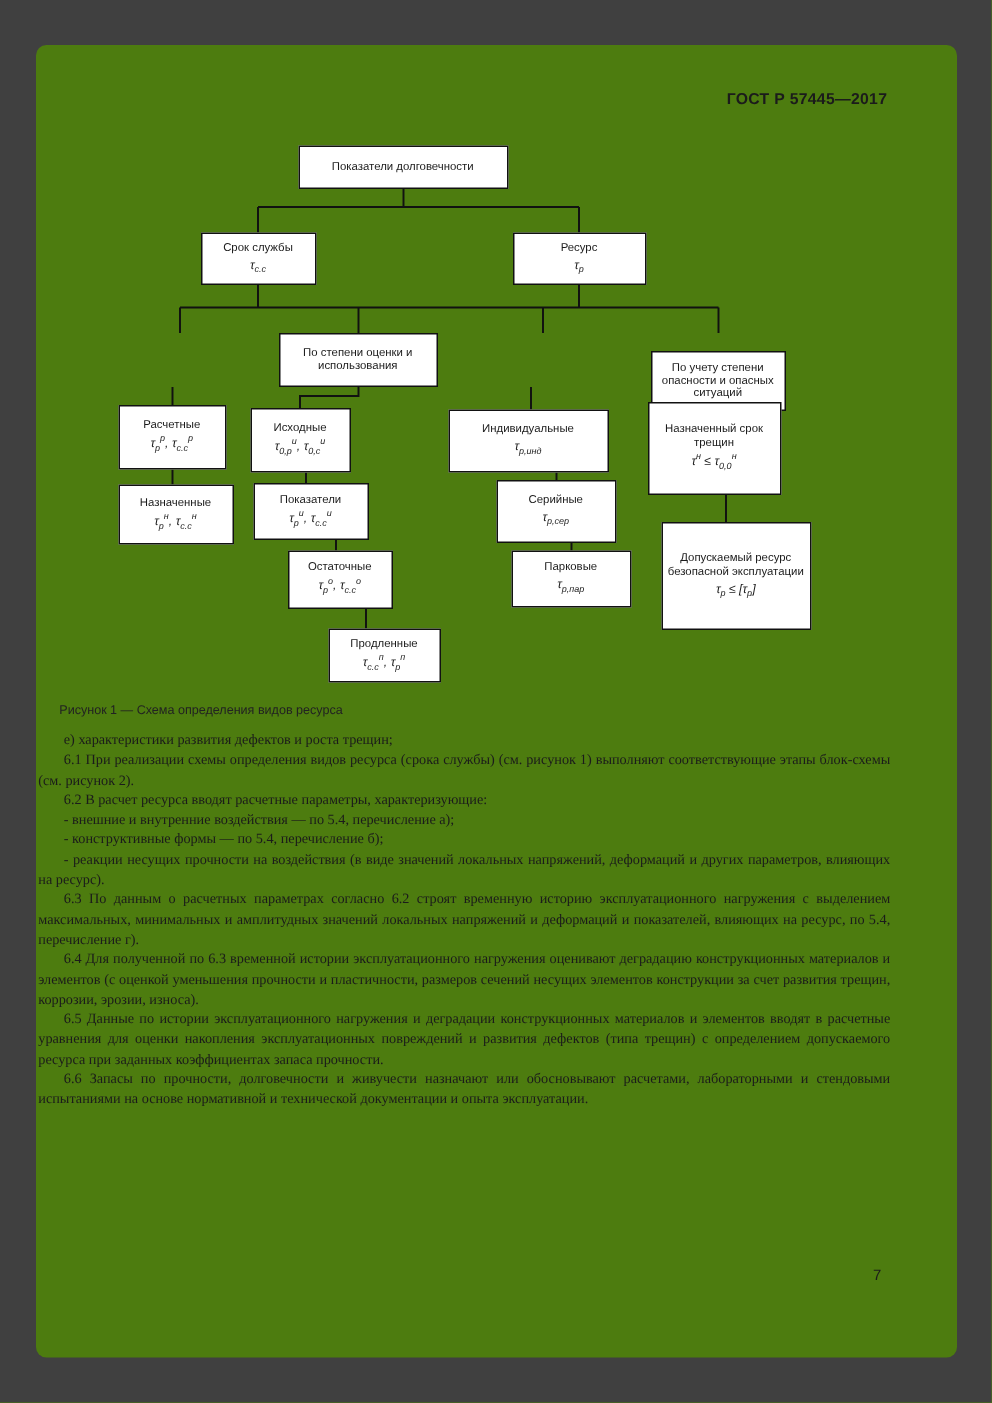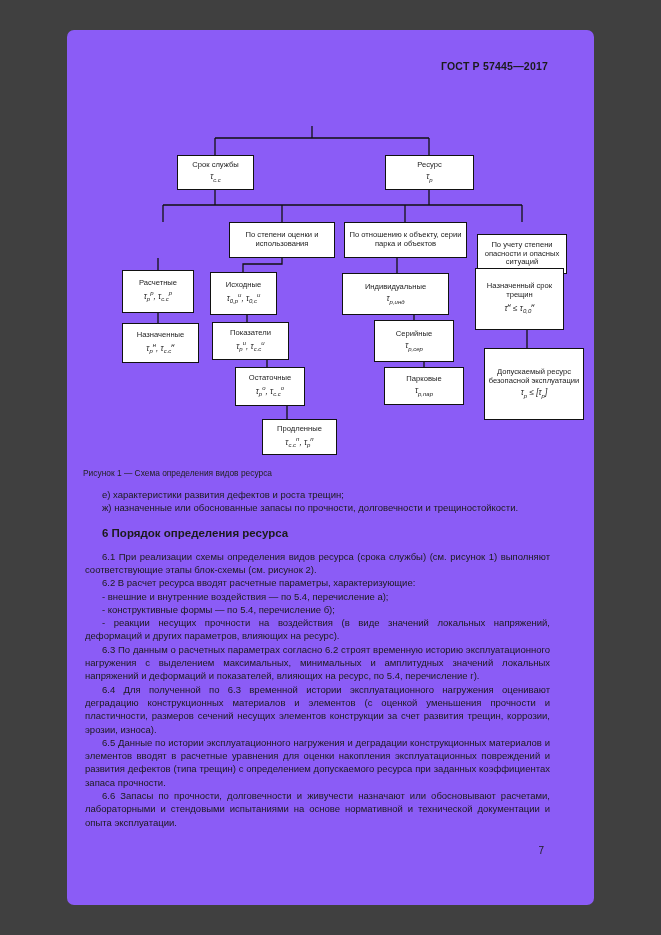--- a/index.html
+++ b/index.html
@@ -3,23 +3,23 @@
 <meta charset="utf-8">
 <style>
   html,body{margin:0;padding:0;}
   body{
     width:661px;height:935px;
     background:#404040;
     font-family:"Liberation Sans","DejaVu Sans",sans-serif;
   }
   .page{
     position:relative;
-    width:527px;height:875px;
+    width:614px;height:875px;
     margin:0 auto;top:30px;
-    background:#8b5cf6;
+    background:#4d7c0f;
     border-radius:7px;
     color:#1b1b1b;
     overflow:hidden;
   }
   .gost-header{
     position:absolute;top:30px;right:46px;
     font-size:10.5px;font-weight:bold;letter-spacing:.2px;
   }
   .figure{position:absolute;top:60px;left:0;width:601px;height:400px;}
   .connectors{position:absolute;left:0;top:0;}
@@ -29,22 +29,22 @@
     display:flex;flex-direction:column;align-items:center;justify-content:center;
     text-align:center;font-size:7.6px;line-height:1.18;padding:1px 2px;
   }
   .fbox-formula{font-style:italic;margin-top:2px;font-size:8.2px;}
   .fbox-formula sub,.fbox-formula sup{font-size:6px;}
   .fig-caption{
     position:absolute;top:378px;left:16px;width:100%;
     text-align:left;font-size:8.4px;color:#222;
   }
   .content{
-    position:absolute;top:458px;left:18px;right:44px;
-    font-size:9.5px;line-height:1.4;text-align:justify;
+    position:absolute;top:458px;left:2px;right:44px;
+    font-size:9.5px;line-height:1.4;text-align:justify;font-family:Liberation Serif, serif;
   }
   .content p{margin:0;text-indent:17px;}
   .section-heading{
     font-size:11.5px;font-weight:bold;
     margin:10px 0 9px 0;text-indent:17px;
   }
   .page-number{position:absolute;top:815px;right:50px;font-size:10px;}
 </style>
 </head>
 <body>
@@ -57,35 +57,35 @@
     <svg class="connectors" width="601" height="400">
       <path d="M245 36 L245 48 M148 48 L362 48 M148 48 L148 65 M362 48 L362 65
                M148 100 L148 115 M362 100 L362 115 M96 115 L455 115
                M96 115 L96 132 M215 115 L215 132 M338 115 L338 132 M455 115 L455 132
                M91 168 L91 180 M91 223 L91 233
                M215 168 L215 174 L176 174 L176 182 M180 225 L180 232 M200 270 L200 277 M220 316 L220 329
                M330 168 L330 183 M347 225 L347 230 M357 272 L357 277
                M455 172 L455 178 M460 240 L460 258" stroke="#111" stroke-width="1.3" fill="none"></path>
     </svg>
 
+    <div class="fbox" style="left:175px;top:7px;width:140px;height:29px">
+      <span class="fbox-label">Показатели долговечности</span>
+    </div>
 
     <div class="fbox" style="left:110px;top:65px;width:77px;height:35px">
       <span class="fbox-label">Срок службы</span>
       <span class="fbox-formula">τ<sub>с.с</sub></span>
     </div>
     <div class="fbox" style="left:318px;top:65px;width:89px;height:35px">
       <span class="fbox-label">Ресурс</span>
       <span class="fbox-formula">τ<sub>р</sub></span>
     </div>
 
     <div class="fbox" style="left:162px;top:132px;width:106px;height:36px">
       <span class="fbox-label">По степени оценки и использования</span>
-    </div>
-    <div class="fbox" style="left:277px;top:132px;width:123px;height:36px">
-      <span class="fbox-label">По отношению к объекту, серии парка и объектов</span>
     </div>
     <div class="fbox" style="left:410px;top:144px;width:90px;height:40px">
       <span class="fbox-label">По учету степени опасности и опасных ситуаций</span>
     </div>
 
     <div class="fbox" style="left:55px;top:180px;width:72px;height:43px">
       <span class="fbox-label">Расчетные</span>
       <span class="fbox-formula">τ<sub>р</sub><sup>р</sup>, τ<sub>с.с</sub><sup>р</sup></span>
     </div>
     <div class="fbox" style="left:55px;top:233px;width:77px;height:40px">
@@ -130,22 +130,20 @@
     <div class="fbox" style="left:417px;top:258px;width:100px;height:72px">
       <span class="fbox-label">Допускаемый ресурс безопасной эксплуатации</span>
       <span class="fbox-formula">τ<sub>р</sub> ≤ [τ<sub>р</sub>]</span>
     </div>
 
     <div class="fig-caption">Рисунок 1 — Схема определения видов ресурса</div>
   </div>
 
   <div class="content">
     <p>е) характеристики развития дефектов и роста трещин;</p>
-    <p>ж) назначенные или обоснованные запасы по прочности, долговечности и трещиностойкости.</p>
-    <div class="section-heading">6 Порядок определения ресурса</div>
     <p>6.1 При реализации схемы определения видов ресурса (срока службы) (см. рисунок 1) выполняют соответствующие этапы блок-схемы (см. рисунок 2).</p>
     <p>6.2 В расчет ресурса вводят расчетные параметры, характеризующие:</p>
     <p>- внешние и внутренние воздействия — по 5.4, перечисление а);</p>
     <p>- конструктивные формы — по 5.4, перечисление б);</p>
     <p>- реакции несущих прочности на воздействия (в виде значений локальных напряжений, деформаций и других параметров, влияющих на ресурс).</p>
     <p>6.3 По данным о расчетных параметрах согласно 6.2 строят временную историю эксплуатационного нагружения с выделением максимальных, минимальных и амплитудных значений локальных напряжений и деформаций и показателей, влияющих на ресурс, по 5.4, перечисление г).</p>
     <p>6.4 Для полученной по 6.3 временной истории эксплуатационного нагружения оценивают деградацию конструкционных материалов и элементов (с оценкой уменьшения прочности и пластичности, размеров сечений несущих элементов конструкции за счет развития трещин, коррозии, эрозии, износа).</p>
     <p>6.5 Данные по истории эксплуатационного нагружения и деградации конструкционных материалов и элементов вводят в расчетные уравнения для оценки накопления эксплуатационных повреждений и развития дефектов (типа трещин) с определением допускаемого ресурса при заданных коэффициентах запаса прочности.</p>
     <p>6.6 Запасы по прочности, долговечности и живучести назначают или обосновывают расчетами, лабораторными и стендовыми испытаниями на основе нормативной и технической документации и опыта эксплуатации.</p>
   </div>

